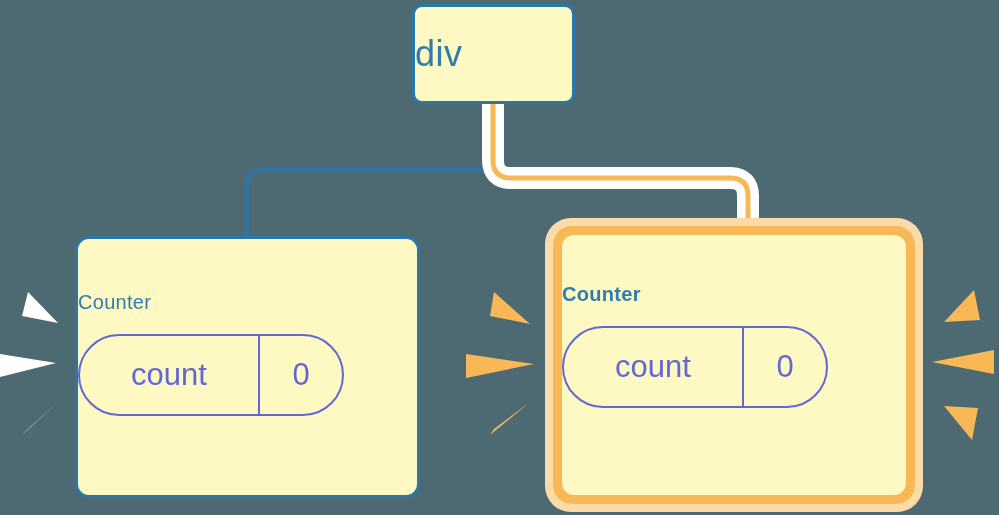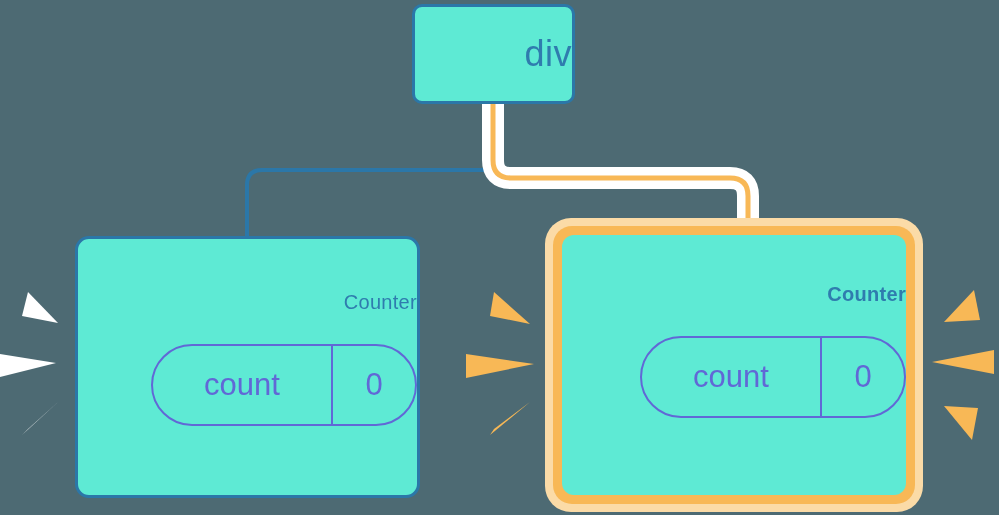--- a/index.html
+++ b/index.html
@@ -18,25 +18,25 @@
   #wires {
     position: absolute;
     left: 0;
     top: 0;
     width: 999px;
     height: 515px;
     pointer-events: none;
   }
   .node {
     position: absolute;
-    background: #5eead4;
+    background: #fef9c3;
     box-sizing: border-box;
     display: flex;
     flex-direction: column;
-    align-items: flex-end;
+    align-items: flex-start;
   }
   .node-div {
     left: 412px;
     top: 4px;
     width: 163px;
     height: 100px;
     border: 3px solid #2b77a8;
     border-radius: 10px;
     justify-content: center;
   }
@@ -85,21 +85,21 @@
   .node-title-counter {
     font-size: 20px;
     color: #2f7cae;
     margin-top: 52px;
     letter-spacing: 0.3px;
   }
   .node-counter-left .node-title-counter { font-weight: 400; }
   .node-counter-right .node-title-counter { font-weight: 700; margin-top: 48px; }
 
   .pill {
-    margin-top: 30px;
+    margin-top: 20px;
     height: 82px;
     width: 266px;
     border: 2px solid #6168d6;
     border-radius: 41px;
     display: flex;
     align-items: stretch;
     box-sizing: border-box;
     overflow: hidden;
   }
   .pill-key, .pill-val {

